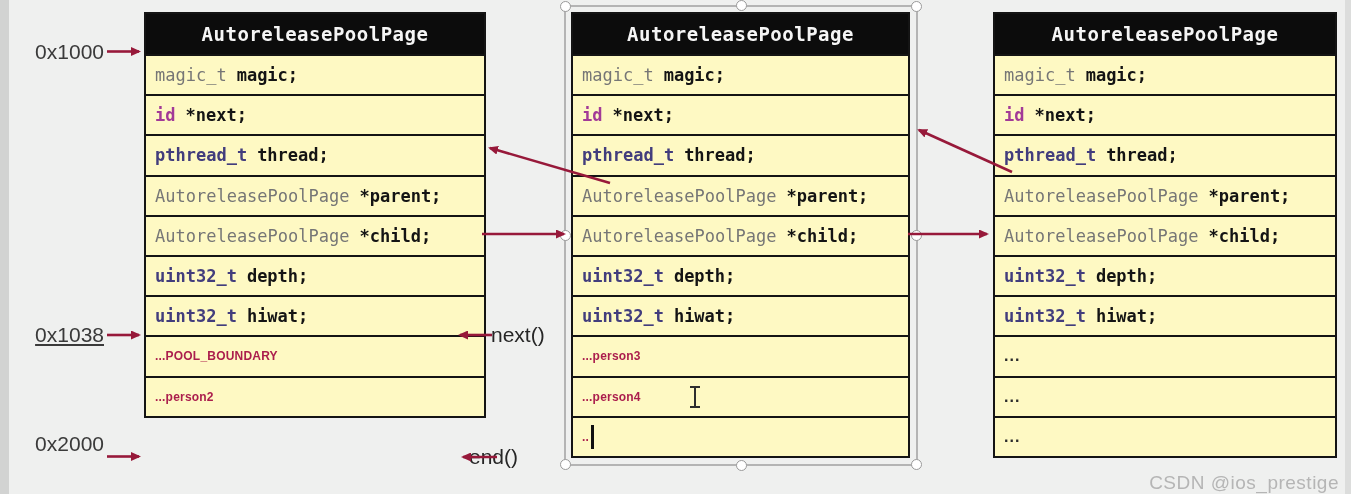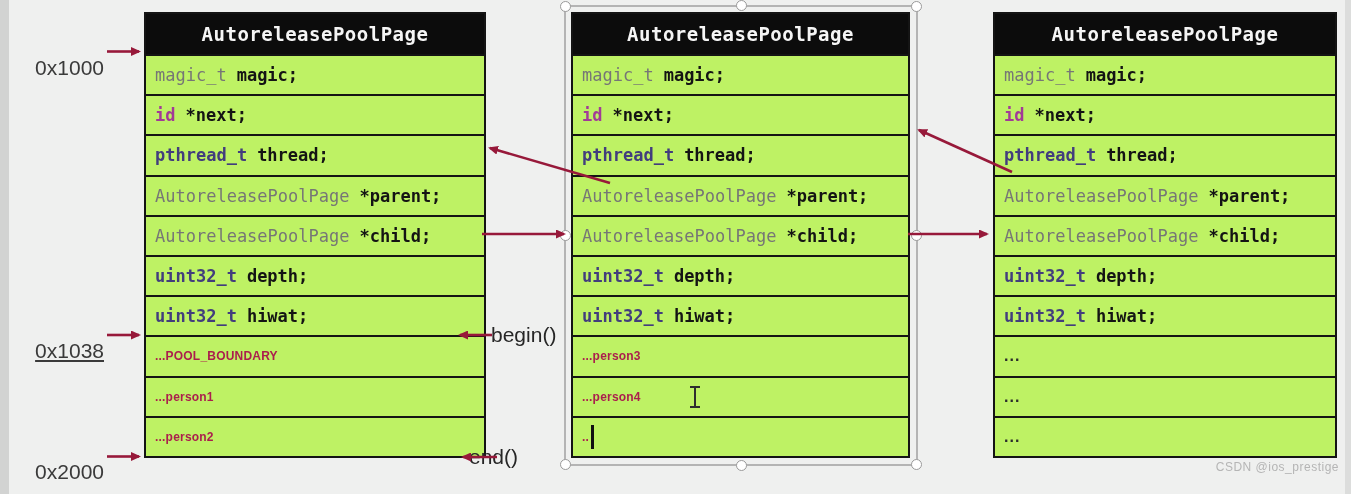--- a/index.html
+++ b/index.html
@@ -8,60 +8,60 @@
   .edge{position:absolute;top:0;height:100%;}
   .edge.l{left:0;width:9px;background:#d2d3d2;}
   .edge.r{right:0;width:6px;background:#dcdddc;}
 
   
   .stable{position:absolute;top:12px;box-sizing:border-box;border:2px solid var(--ink);background:#fafafa;}
   .stable .hdr{box-sizing:border-box;height:40px;line-height:40px;background:var(--header-bg);
     color:var(--header-text);text-align:center;font-family:"DejaVu Sans Mono",monospace;
     font-weight:bold;font-size:19px;letter-spacing:.5px;}
   .row{box-sizing:border-box;height:40.2px;border-top:2px solid var(--ink);display:flex;
-    align-items:center;padding-left:9px;background:#bef264;}
+    align-items:center;padding-left:9px;background:#fef9c3;}
   .row:first-of-type{border-top:none;}
   .code{font-family:"DejaVu Sans Mono",monospace;font-size:17px;font-weight:bold;}
   .tk{margin-right:10px;}
   .tk.g{color:var(--type-gray);font-weight:normal;}
   .tk.kw{color:var(--keyword-pink);}
   .tk.ty{color:var(--type-indigo);}
   .nm{color:var(--ink);}
   .ann{font-family:"Liberation Sans",sans-serif;font-weight:bold;font-size:12px;color:var(--annotation-red);letter-spacing:.2px;}
   .ell{font-family:"Liberation Sans",sans-serif;font-weight:bold;font-size:16px;color:#2b2b2b;letter-spacing:1px;}
   .caret{display:inline-block;width:2.5px;height:24px;background:#101010;margin-left:2px;}
 
   
   .addr{position:absolute;left:14px;width:90px;text-align:right;font-size:21px;font-weight:500;
-    color:var(--address-text);line-height:26px;margin-top:16px;}
+    color:var(--address-text);line-height:26px;}
   .mlabel{position:absolute;font-size:21px;color:#262626;line-height:26px;}
 
   
   .sel{position:absolute;left:564px;top:5px;width:350px;height:457px;border:2px solid var(--selection-gray);pointer-events:none;}
   .hdl{position:absolute;width:11px;height:11px;border-radius:50%;background:#ffffff;
     border:1.5px solid #9a9a9a;box-sizing:border-box;pointer-events:auto;}
 
   .arrows{position:absolute;left:0;top:0;pointer-events:none;}
   .arrow{stroke:var(--accent-arrow);stroke-width:2.6px;fill:none;}
   .ah{fill:var(--accent-arrow);}
 
-  .wm{position:absolute;right:12px;bottom:20px;font-size:12px;color:var(--watermark-gray);letter-spacing:.5px;}
+  .wm{position:absolute;right:12px;bottom:0;font-size:19px;color:var(--watermark-gray);letter-spacing:.5px;}
   .ibeam{position:absolute;left:687px;top:385px;}
   .ibeam path{stroke:#2e2e2e;stroke-width:2px;fill:none;}
 </style>
 </head>
 <body>
 
 <div class="stage">
   <div class="edge l"></div>
   <div class="edge r"></div>
 
   <div class="addr" style="top:39px;">0x1000</div>
   <div class="addr" style="top:322px;text-decoration:underline;">0x1038</div>
-  <div class="addr" style="top:443px;">0x2000</div>
+  <div class="addr" style="top:431px;">0x2000</div>
 
   <div class="stable" style="left:144px;width:342px;">
     <div class="hdr">AutoreleasePoolPage</div>
     <div class="row code">
         <span class="tk g">magic_t</span>
         <span class="nm">magic;</span>
       </div>
     <div class="row code">
         <span class="tk kw">id</span>
         <span class="nm">*next;</span>
@@ -81,23 +81,20 @@
     <div class="row code">
         <span class="tk ty">uint32_t</span>
         <span class="nm">depth;</span>
       </div>
     <div class="row code">
         <span class="tk ty">uint32_t</span>
         <span class="nm">hiwat;</span>
       </div>
     <div class="row">
         <span class="ann">...POOL_BOUNDARY</span>
-      </div>
-    <div class="row">
-        <span class="ann">...person1</span>
       </div>
     <div class="row">
         <span class="ann">...person2</span>
       </div>
   </div>
 
   <div class="stable" style="left:571px;width:339px;">
     <div class="hdr">AutoreleasePoolPage</div>
     <div class="row code">
         <span class="tk g">magic_t</span>
@@ -184,21 +181,21 @@
     <div class="hdl" style="left:-6px;top:-6px;"></div>
     <div class="hdl" style="left:170px;top:-7px;"></div>
     <div class="hdl" style="right:-6px;top:-6px;"></div>
     <div class="hdl" style="left:-6px;top:223px;"></div>
     <div class="hdl" style="right:-6px;top:223px;"></div>
     <div class="hdl" style="left:-6px;bottom:-6px;"></div>
     <div class="hdl" style="left:170px;bottom:-7px;"></div>
     <div class="hdl" style="right:-6px;bottom:-6px;"></div>
   </div>
 
-  <div class="mlabel" style="left:491px;top:322px;">begin()</div>
+  <div class="mlabel" style="left:491px;top:322px;">next()</div>
   <div class="mlabel" style="left:469px;top:444px;">end()</div>
 
   <svg class="arrows" width="1351" height="494">
     <defs>
       <marker id="ah" markerWidth="10" markerHeight="9" refX="8" refY="4.5" orient="auto" markerUnits="userSpaceOnUse">
         <path class="ah" d="M0,0 L10,4.5 L0,9 z"></path>
       </marker>
     </defs>
     <line class="arrow" x1="107" y1="51.5" x2="139" y2="51.5" marker-end="url(#ah)"></line>
     <line class="arrow" x1="107" y1="335" x2="139" y2="335" marker-end="url(#ah)"></line>

